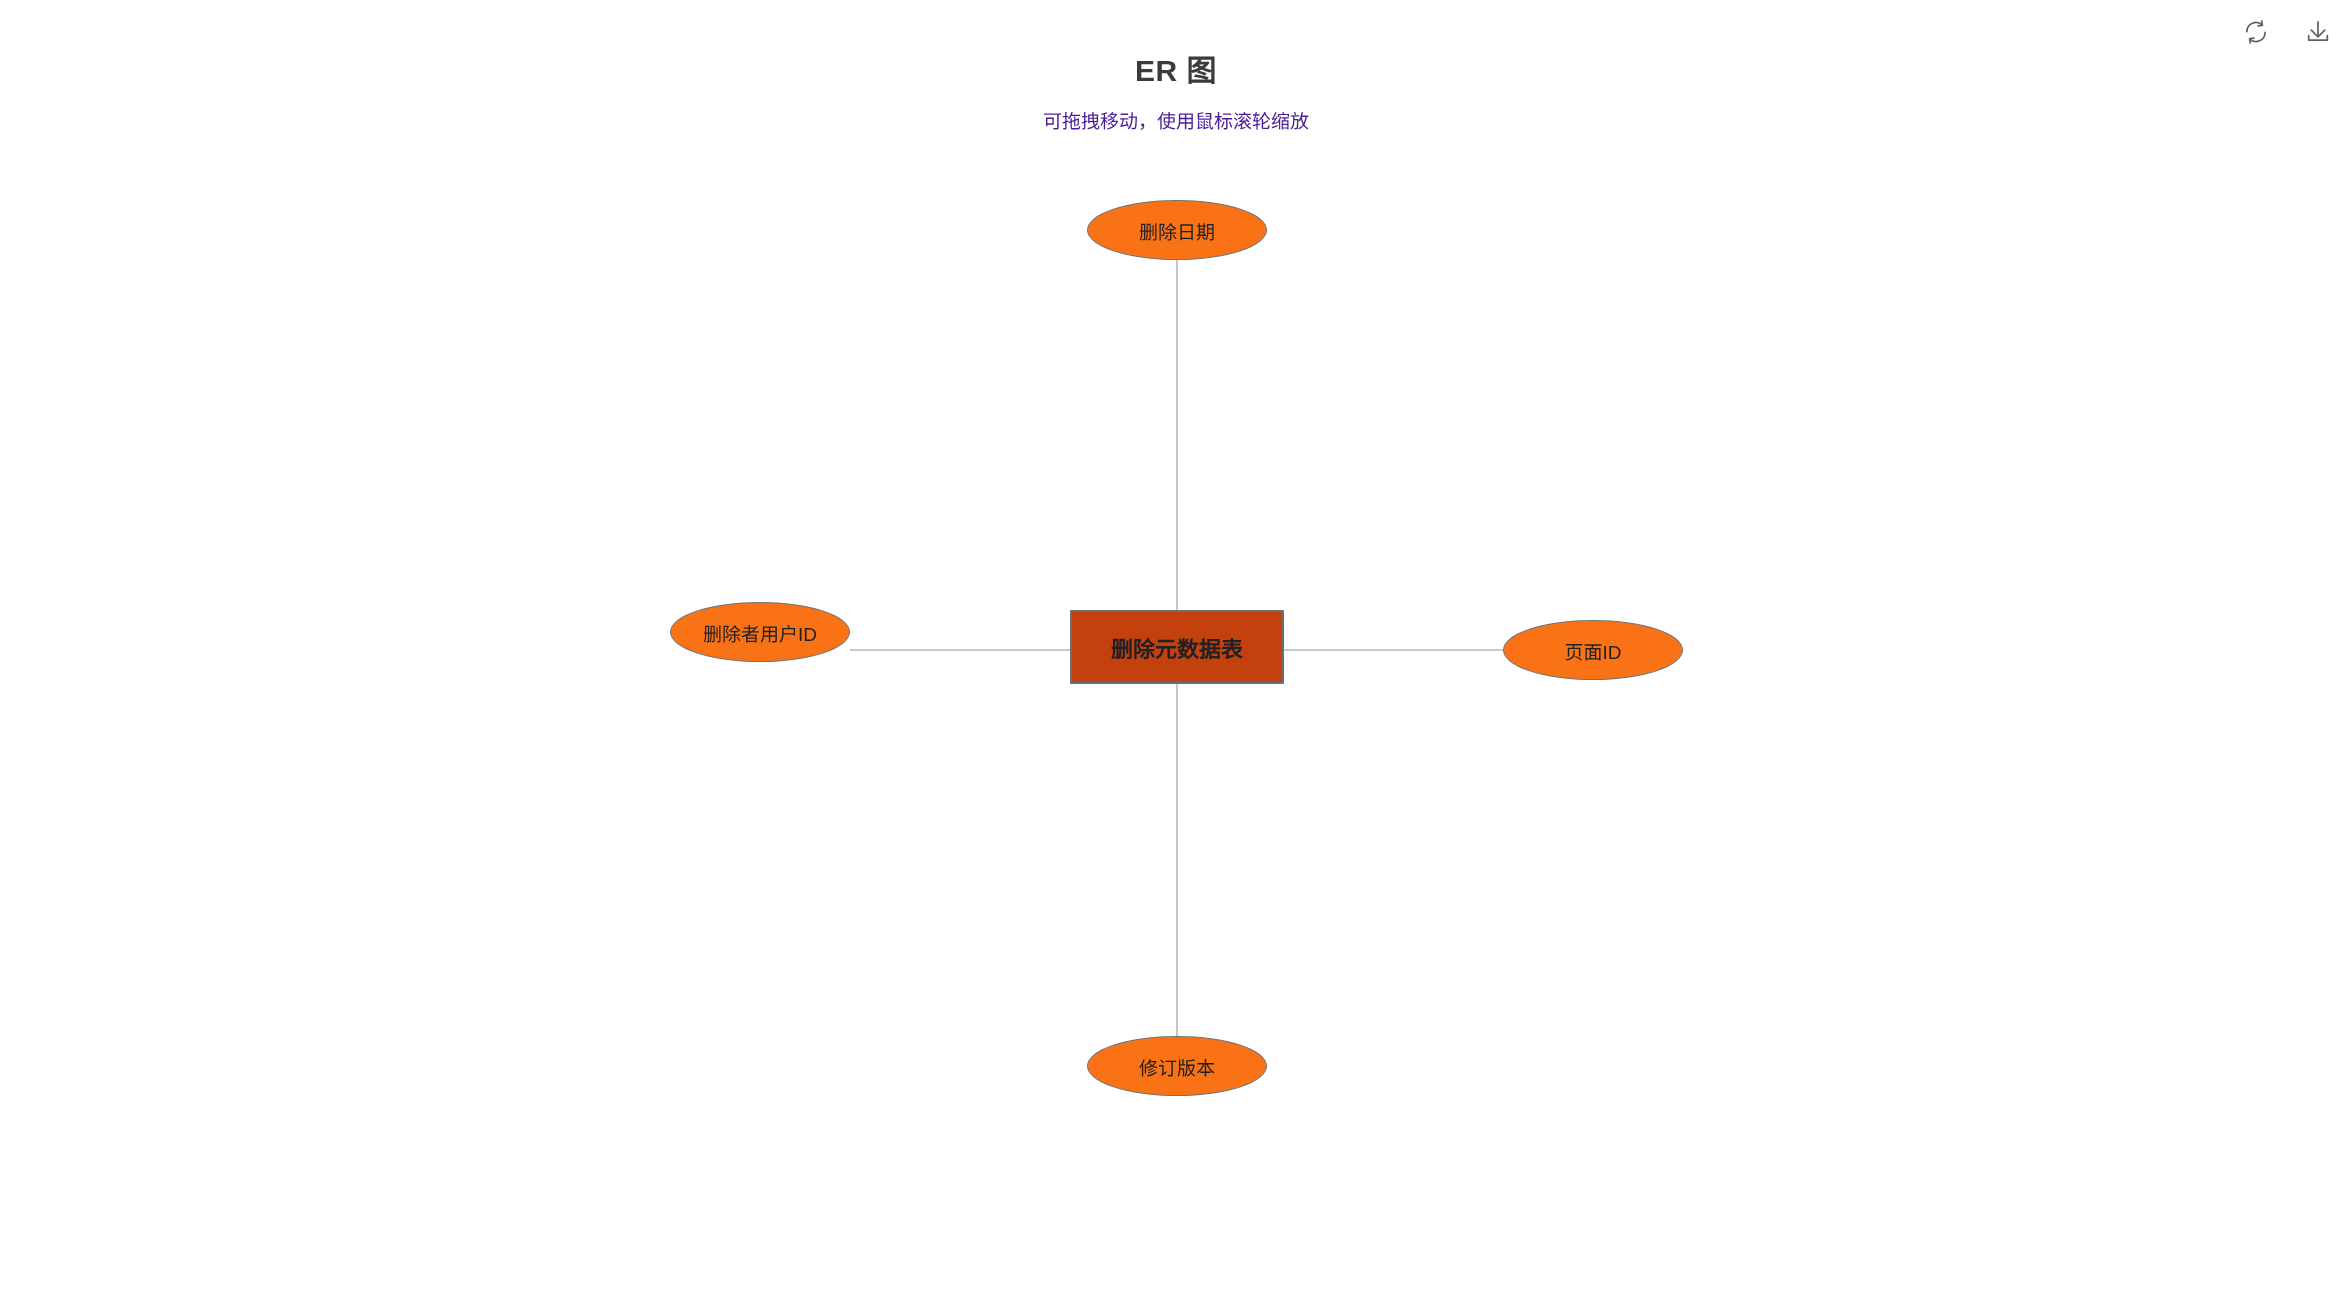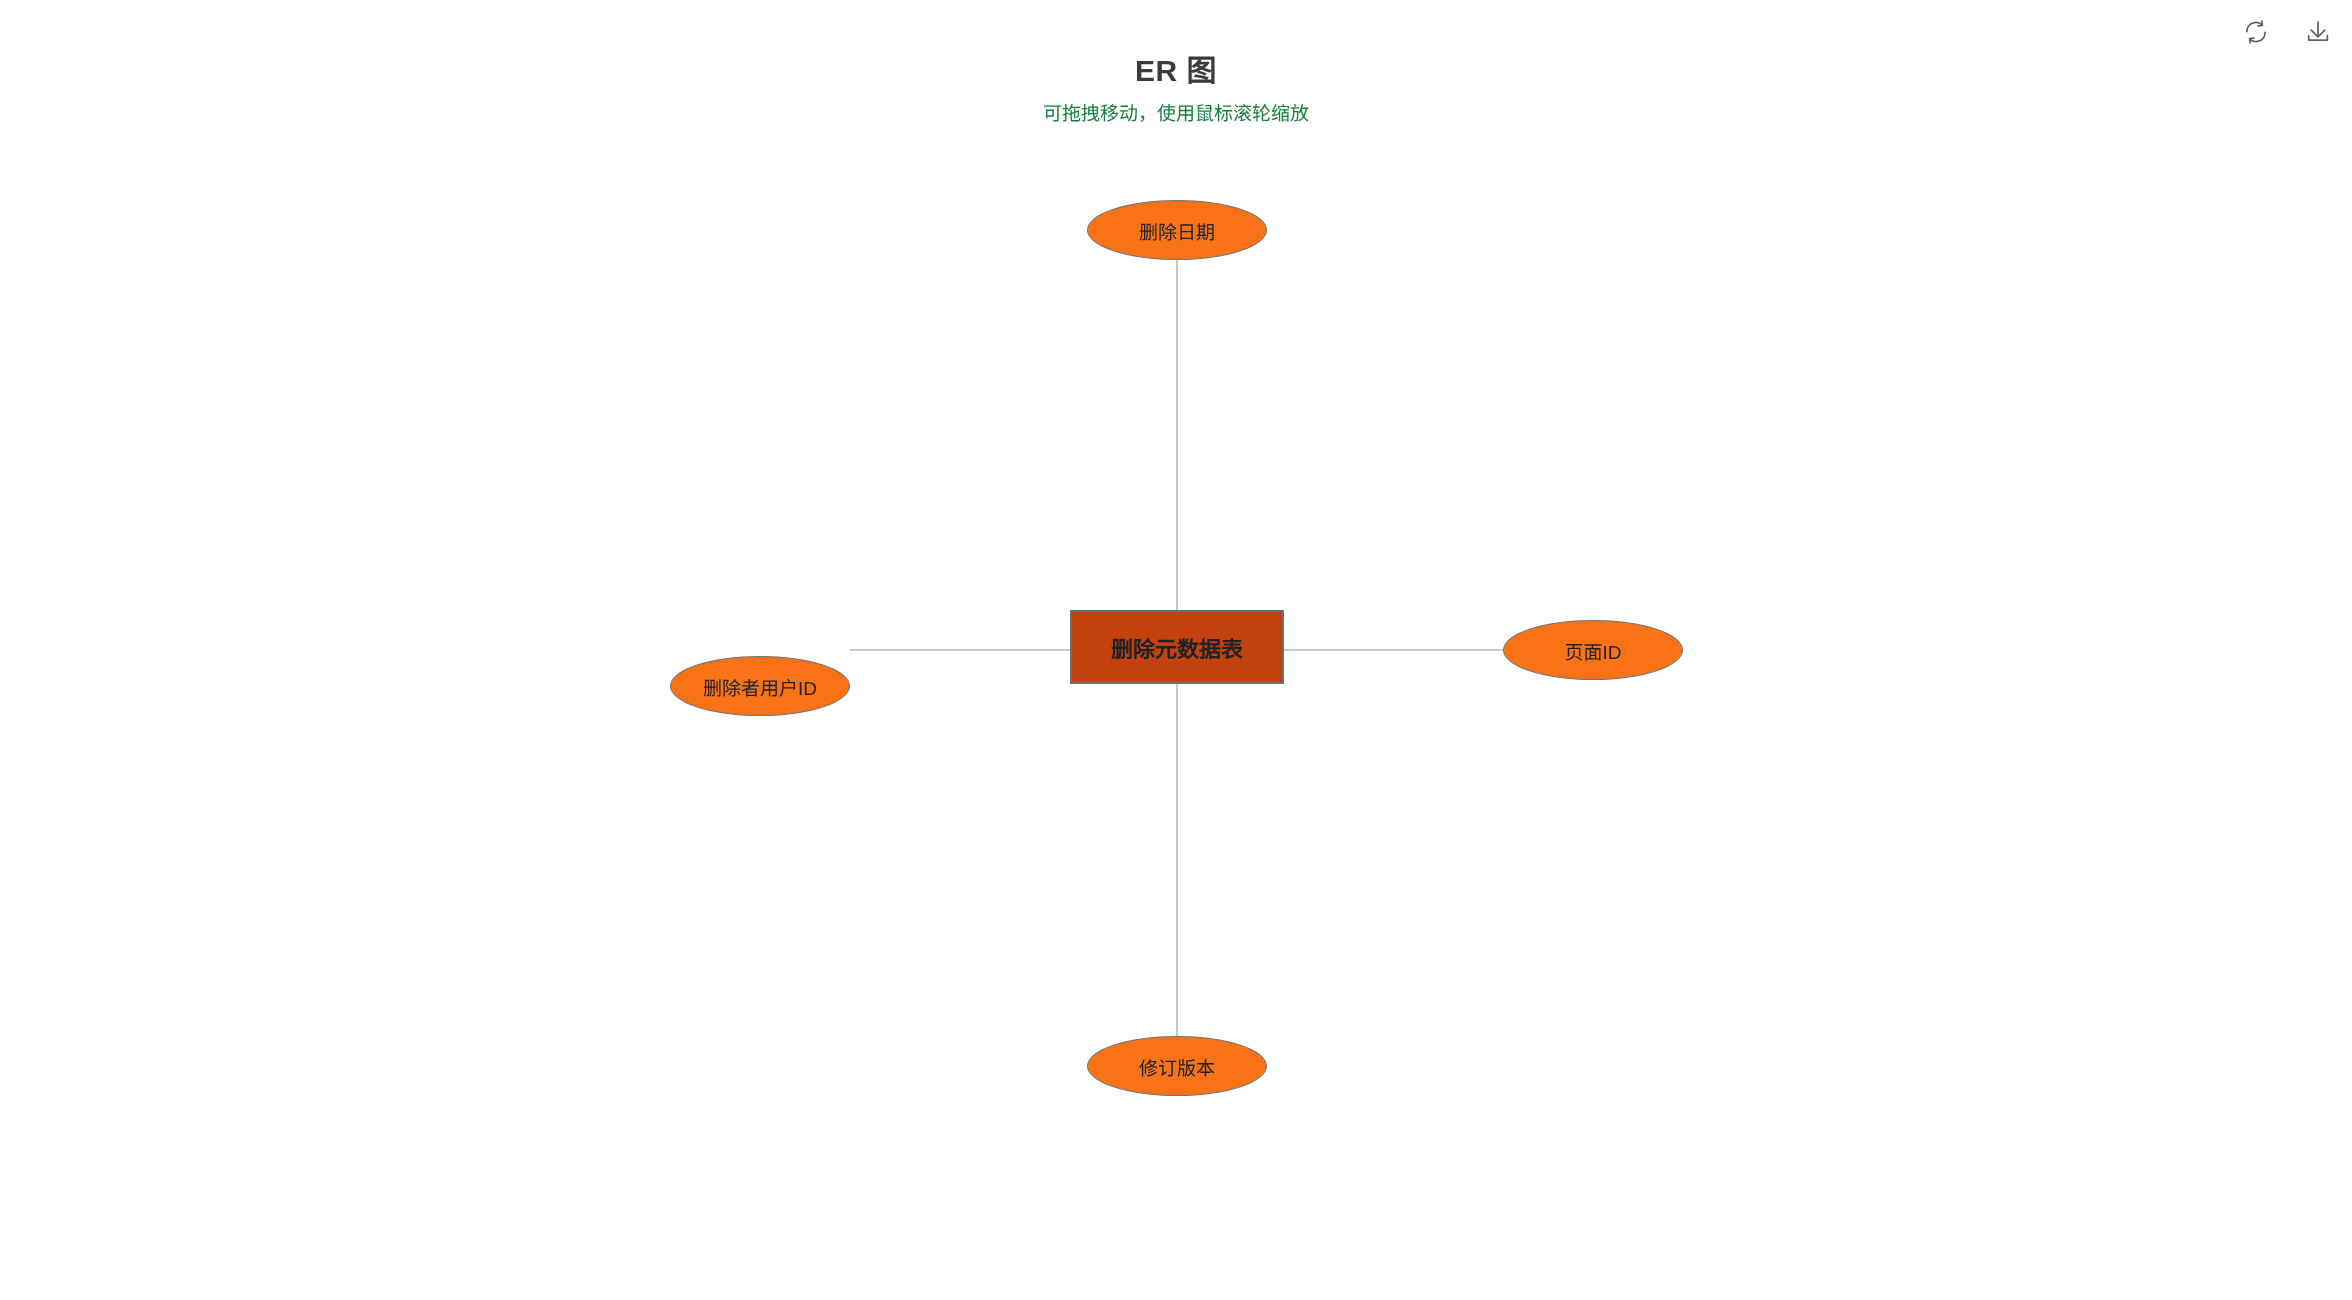--- a/index.html
+++ b/index.html
@@ -53,25 +53,25 @@
   .page-title {
     margin: 0;
     padding-top: 54px;
     font-size: 30px;
     font-weight: 700;
     color: #3b3b3b;
     letter-spacing: 0.5px;
     line-height: 1.1;
   }
   .page-subtitle {
-    margin: 0;
+    margin: 8px;
     padding-top: 16px;
     font-size: 19px;
     font-weight: 400;
-    color: #15803d;
+    color: #4c1d95;
     line-height: 1.2;
   }
 
   
   .canvas {
     position: absolute;
     inset: 0;
     cursor: grab;
   }
   .edges {
@@ -156,21 +156,21 @@
   </svg>
 
   <div class="node entity" style="left: 1070px; top: 610px; width: 214px; height: 74px;">
     <span>删除元数据表</span>
   </div>
 
   <div class="node attribute" style="left: 1087px; top: 200px; width: 180px; height: 60px;">
     <span>删除日期</span>
   </div>
 
-  <div class="node attribute" style="left: 670px; top: 656px; width: 180px; height: 60px;">
+  <div class="node attribute" style="left: 670px; top: 602px; width: 180px; height: 60px;">
     <span>删除者用户ID</span>
   </div>
 
   <div class="node attribute" style="left: 1503px; top: 620px; width: 180px; height: 60px;">
     <span>页面ID</span>
   </div>
 
   <div class="node attribute" style="left: 1087px; top: 1036px; width: 180px; height: 60px; align-items: center;">
     <span>修订版本</span>
   </div>

